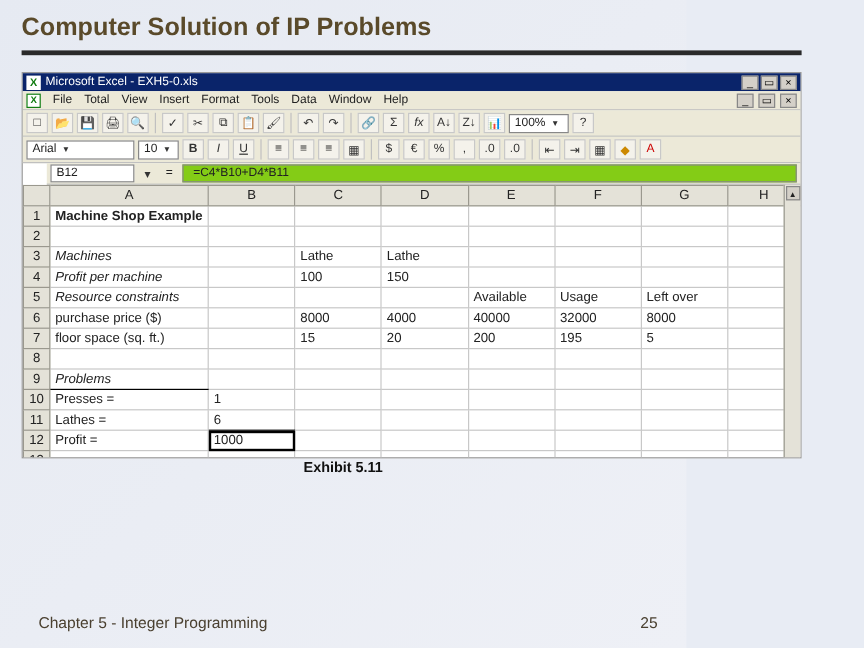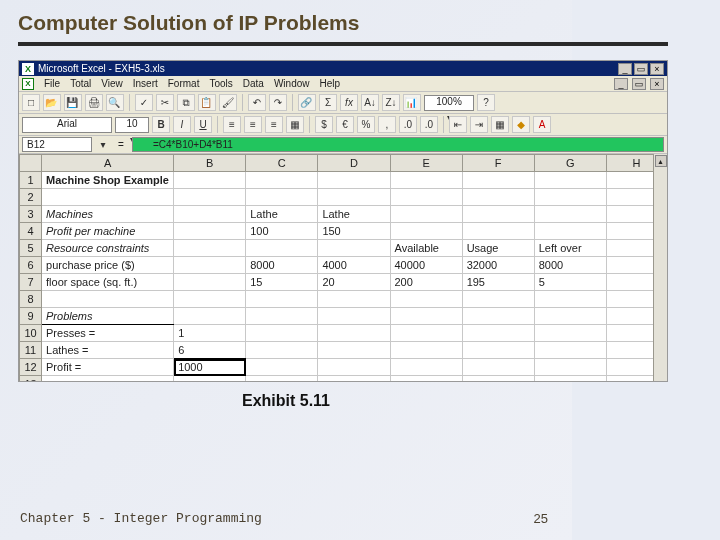--- a/index.html
+++ b/index.html
@@ -75,29 +75,29 @@
     padding: 0 3px; gap: 3px; border-bottom: 1px solid #c0c0c0;
   }
   .tbtn {
     width: 18px; height: 17px; border: 1px solid #c8c8c8; background: #f4f2eb;
     display:inline-flex; align-items:center; justify-content:center;
     font-size: 10px; color:#333;
   }
   .tsep { width:1px; height:17px; background:#c0c0c0; margin:0 2px; }
   .tsel {
     height: 16px; border: 1px solid #888; background:#fff; font-size:10px;
-    display:inline-flex; align-items:center; padding:0 4px; gap:6px;flex-direction:column;
+    display:inline-flex; align-items:center; padding:0 4px; gap:6px;
   }
   .tsel .dd { font-size:8px; color:#333; }
   .eb-ref {
     height: 18px; background:#ece9d8; display:flex; align-items:center;
-    padding: 0 3px; gap:4px; border-bottom:1px solid #c0c0c0;
+    padding: 0 3px; gap:4px; border-bottom:1px solid #c0c0c0;margin-left:20px;
   }
   .refbox { width:70px; height:15px; background:#fff; border:1px solid #888; padding:0 4px; display:flex; align-items:center; }
-  .fxbar { flex:1; height:15px; background:#22c55e; border:1px solid #888; padding:0 20px; display:flex; align-items:center; }
+  .fxbar { flex:1; height:15px; background:#84cc16; border:1px solid #888; padding:0 8px; display:flex; align-items:center; }
   .grid {
     position:absolute; top:93px; left:0; right:0; bottom:0;
     overflow:hidden;
   }
   table.sheet { border-collapse: collapse; width: 100%; font-size: 11px; }
   table.sheet th, table.sheet td {
     border: 1px solid #c8c8c8;
     height: 17px;
     padding: 0 4px;
     text-align: left;
@@ -114,46 +114,46 @@
   .colA{width:130px}.colB{width:72px}.colC{width:72px}.colD{width:72px}.colE{width:72px}.colF{width:72px}.colG{width:72px}.colH{width:60px}
   .num { text-align:right; }
   .underline { border-bottom: 1px solid #000 !important; }
   .selcell { outline: 2px solid #000; outline-offset:-2px; }
   .scrolltrack-v {
     position:absolute; top:93px; right:0; width:14px; bottom:0;
     background:#e4e2d8; border-left:1px solid #9a988e;
   }
   .scrolltrack-v .arrow { width:12px;height:12px;background:#d4d0c8;border:1px solid #888;margin:1px auto;display:flex;align-items:center;justify-content:center;font-size:8px;}
   .exhibit {
-    text-align:center; font-weight:bold; font-size:16px; margin-top:10px;
+    text-align:center; font-weight:bold; font-size:12px; 
     color:#111;
   }
   .footer-left {
-    position:absolute; left:20px; bottom:14px; font-size:13px; color:#4a4030;font-family:Liberation Mono, monospace;
+    position:absolute; left:32px; bottom:14px; font-size:13px; color:#4a4030;
   }
   .footer-right {
     position:absolute; right:24px; bottom:14px; font-size:13px; color:#4a4030;
   }
   .bold{font-weight:bold}
   .italic{font-style:italic}
 </style>
 </head>
 <body>
 
 <div class="slide">
   <div class="title">
     <span>Computer Solution of IP Problems</span><br>
   </div>
   <div class="rule"></div>
 
   <div class="excelbox">
 
     <div class="eb-title">
       <span class="icon">X</span>
-      <span>Microsoft Excel - EXH5-3.xls</span>
+      <span>Microsoft Excel - EXH5-0.xls</span>
       <span class="spacer"></span>
       <span class="winbtn">_</span>
       <span class="winbtn">▭</span>
       <span class="winbtn">×</span>
     </div>
 
     <div class="eb-menu">
       <span class="xicon">X</span>
       <span>File</span>
       <span>Total</span>

